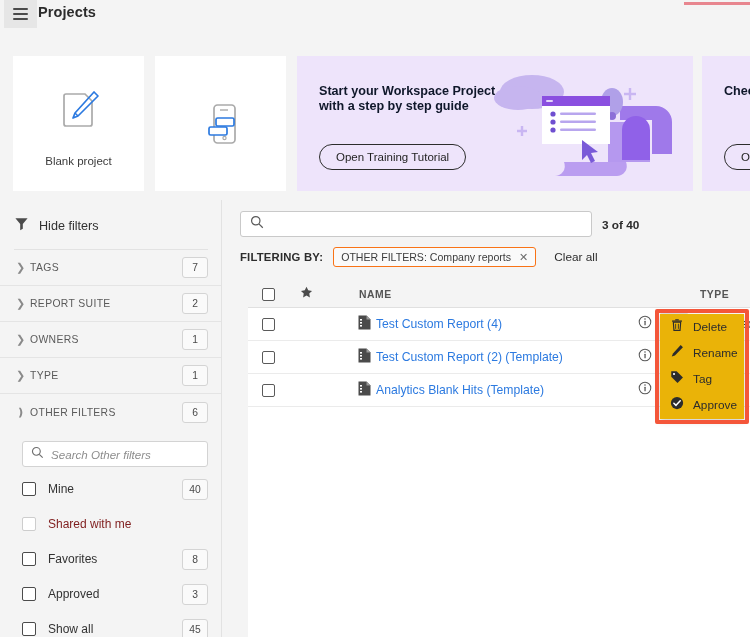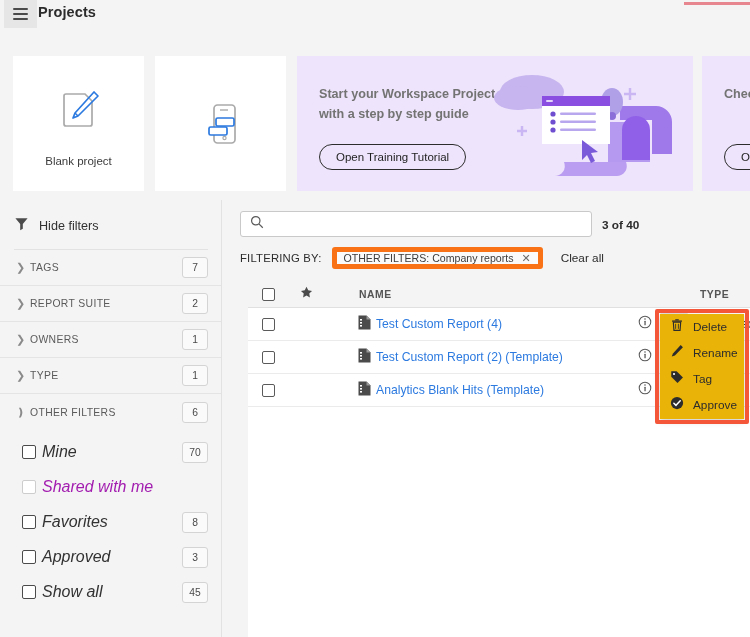--- a/index.html
+++ b/index.html
@@ -45,21 +45,21 @@
     margin-top: 14px; font-size: 11.5px; color: #3c3c3c; text-align: center; line-height: 15px;
   }
 
   .promo {
     position: absolute; top: 0; height: 135px; background: #eee4fb; cursor: default;
   }
   .promo.p1 { left: 297px; width: 396px; }
   .promo.p2 { left: 702px; width: 110px; }
   .promo-title {
     position: absolute; left: 22px; top: 28px; width: 210px;
-    font-size: 12.6px; font-weight: bold; line-height: 20px; color: #737373;
+    font-size: 12.6px; font-weight: bold; line-height: 15px; color: #0f172a;
   }
   .promo-btn {
     position: absolute; left: 22px; top: 88px; height: 26px; padding: 8px 16px;
     border: 1.4px solid #2c2c2c; border-radius: 14px; background: transparent;
     font-family: "Liberation Sans", sans-serif; font-size: 11.5px; color: #1f1f1f;
     cursor: pointer; display: flex; align-items: center;
   }
   .promo-art { position: absolute; right: 8px; top: 8px; }
 
   
@@ -99,44 +99,44 @@
     color: #6e6e6e; background: transparent; font-family: "Liberation Sans", sans-serif;
   }
   .facet-search input::placeholder { color: #8d8d8d; font-style: italic; }
 
   .opt { display: flex; align-items: center; height: 26px; padding: 0 14px 0 22px; margin: 9px 0; cursor: pointer; }
   .opt .cbx {
     width: 14px; height: 14px; border: 1.6px solid #4b4b4b; border-radius: 2px;
     flex: 0 0 14px; background: #fff; position: relative;
   }
   .opt.disabled .cbx { border-color: #cdcdcd; }
-  .opt .olbl { flex: 1; margin-left: 6px; font-size: 16px; color: #323232; font-style: italic; }
-  .opt.disabled .olbl { color: #a21caf; }
+  .opt .olbl { flex: 1; margin-left: 12px; font-size: 12px; color: #323232; }
+  .opt.disabled .olbl { color: #7f1d1d; }
   .sb-vline { position: absolute; left: 221px; top: 0; width: 1px; height: 437px; background: #e2e2e2; }
 
   
   .main {
     position: absolute; left: 240px; top: 205px; width: 510px; height: 432px;
   }
   .searchbar {
     position: absolute; left: 0; top: 6px; width: 352px; height: 26px;
     background: #fff; border: 1px solid #c9c9c9; border-radius: 3px;
     display: flex; align-items: center; padding: 0 9px; gap: 8px;
   }
   .searchbar input {
     flex: 1; border: 0; outline: 0; font-size: 12px; background: transparent;
     font-family: "Liberation Sans", sans-serif; color: #333;
   }
   .count {
     position: absolute; left: 362px; top: 13px; font-size: 11.8px; font-weight: bold; color: #2c2c2c;
   }
   .filtering-row { position: absolute; left: 0; top: 42px; display: flex; align-items: center; gap: 10px; }
-  .filtering-lbl { font-size: 11.3px; font-weight: normal; letter-spacing: .2px; color: #2c2c2c; }
+  .filtering-lbl { font-size: 11.3px; font-weight: bold; letter-spacing: .2px; color: #2c2c2c; }
   .chip {
-    height: 20px; border: 5px solid #f97316; border-radius: 3px; background: #fafafa;
+    height: 20px; border: 1px solid #f97316; border-radius: 3px; background: #fafafa;
     display: flex; align-items: center; gap: 8px; padding: 6px 7px; font-size: 10.6px; color: #3c3c3c;
     cursor: pointer;
   }
   .chip .x { font-size: 11px; color: #6c6c6c; }
   .clear-all { font-size: 11.8px; color: #2c2c2c; cursor: pointer; margin-left: 8px; }
 
   .table { position: absolute; left: 8px; top: 76px; width: 510px; height: 356px; }
   .thead {
     display: flex; align-items: center; height: 26px; padding-left: 14px;
   }
@@ -292,25 +292,34 @@
       <span class="chev">❯</span>
       <span class="fname">TYPE</span>
       <span class="pill">1</span>
     </div>
     <div class="facet" style="border-bottom:none;">
       <span class="chev">❫</span>
       <span class="fname">OTHER FILTERS</span>
       <span class="pill">6</span>
     </div>
 
+    <div class="facet-search">
+      <span>
+        <svg width="13" height="13" viewBox="0 0 16 16">
+            <circle cx="6.6" cy="6.6" r="4.8" fill="none" stroke="#6e6e6e" stroke-width="1.4"></circle>
+            <line x1="10.2" y1="10.2" x2="14.4" y2="14.4" stroke="#6e6e6e" stroke-width="1.4"></line>
+          </svg>
+      </span>
+      <input type="text" placeholder="Search Other filters" style="">
+    </div>
 
     <div class="opt">
       <span class="cbx"></span>
       <span class="olbl">Mine</span>
-      <span class="pill">70</span>
+      <span class="pill">40</span>
     </div>
     <div class="opt disabled">
       <span class="cbx"></span>
       <span class="olbl">Shared with me</span>
     </div>
     <div class="opt">
       <span class="cbx"></span>
       <span class="olbl">Favorites</span>
       <span class="pill">8</span>
     </div>

